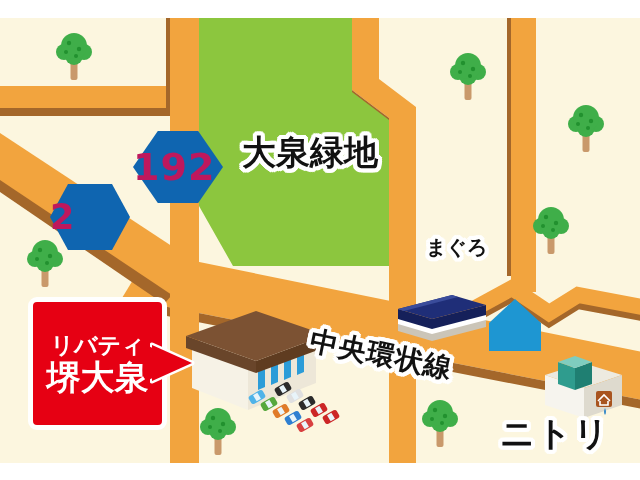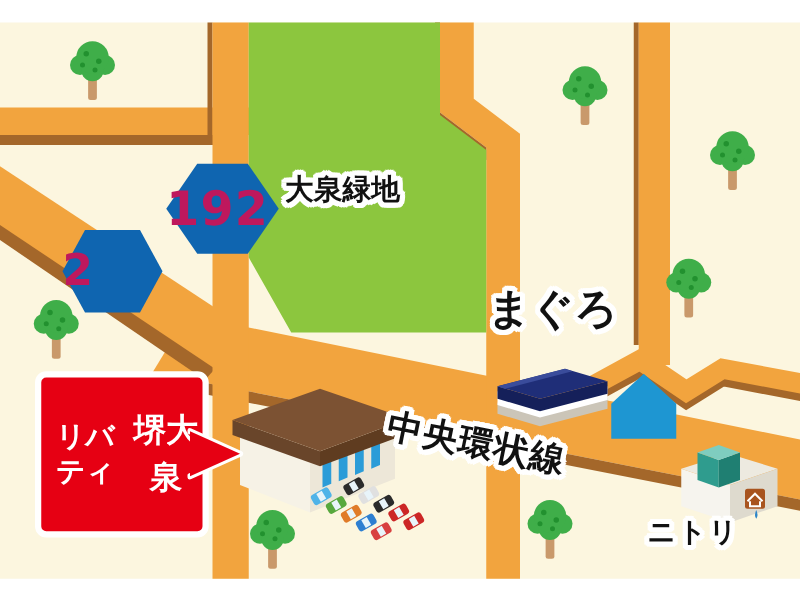--- a/index.html
+++ b/index.html
@@ -23,43 +23,43 @@
   
   .otext{
     position:absolute;z-index:2;color:var(--text_dark,#111);
     font-weight:bold;white-space:nowrap;
     text-shadow:
       -3px -3px 0 #fff, 3px -3px 0 #fff, -3px 3px 0 #fff, 3px 3px 0 #fff,
       -4px 0 0 #fff, 4px 0 0 #fff, 0 -4px 0 #fff, 0 4px 0 #fff,
       -2px -4px 0 #fff, 2px -4px 0 #fff, -2px 4px 0 #fff, 2px 4px 0 #fff,
       -4px -2px 0 #fff, 4px -2px 0 #fff, -4px 2px 0 #fff, 4px 2px 0 #fff;
   }
-  .park-label{left:228px;top:136px;width:150px;text-align:left;
-    font-size:23px;line-height:33px;}
-  .maguro-label{left:390px;top:232px;width:104px;text-align:right;
-    font-size:34px;line-height:30px;}
+  .park-label{left:228px;top:136px;width:150px;text-align:right;
+    font-size:34px;line-height:33px;}
+  .maguro-label{left:390px;top:232px;width:104px;text-align:left;
+    font-size:20px;line-height:30px;padding-left:36px;}
   .chuo-label{left:314px;top:322px;font-size:28px;letter-spacing:1px;
     transform:rotate(11.5deg);transform-origin:left top;}
-  .nitori-label{left:518px;top:411px;font-size:22px;letter-spacing:2px;}
+  .nitori-label{left:500px;top:411px;font-size:34px;letter-spacing:2px;}
 
   .hexnum{
     position:absolute;z-index:2;color:#be185d;font-weight:bold;text-align:left;
   }
   .hexnum.n192{left:133px;top:145px;width:90px;font-size:38px;line-height:44px;letter-spacing:1px;}
   .hexnum.n2{left:50px;top:196px;width:80px;font-size:35px;line-height:42px;}
 
   .callout{
     position:absolute;z-index:3;left:28px;top:297px;width:139px;height:133px;
     box-sizing:border-box;background:var(--callout_red);
     border:5px solid #fff;border-radius:9px;
-    display:flex;flex-direction:row;align-items:center;justify-content:center;
+    display:flex;flex-direction:column;align-items:center;justify-content:center;
     color:#fff;font-weight:bold;text-align:center;
   }
   .callout .l1{font-size:23px;line-height:28px;}
-  .callout .l2{font-size:26px;line-height:37px;}
+  .callout .l2{font-size:34px;line-height:37px;}
   .callout .l3{font-size:29px;line-height:37px;letter-spacing:-1px;}
   #pointer{position:absolute;z-index:4;left:150px;top:340px;}
 </style>
 </head>
 <body>
 
 <div class="stage">
 
   <svg id="basemap" width="640" height="480" viewBox="0 0 640 480">
     <defs>

